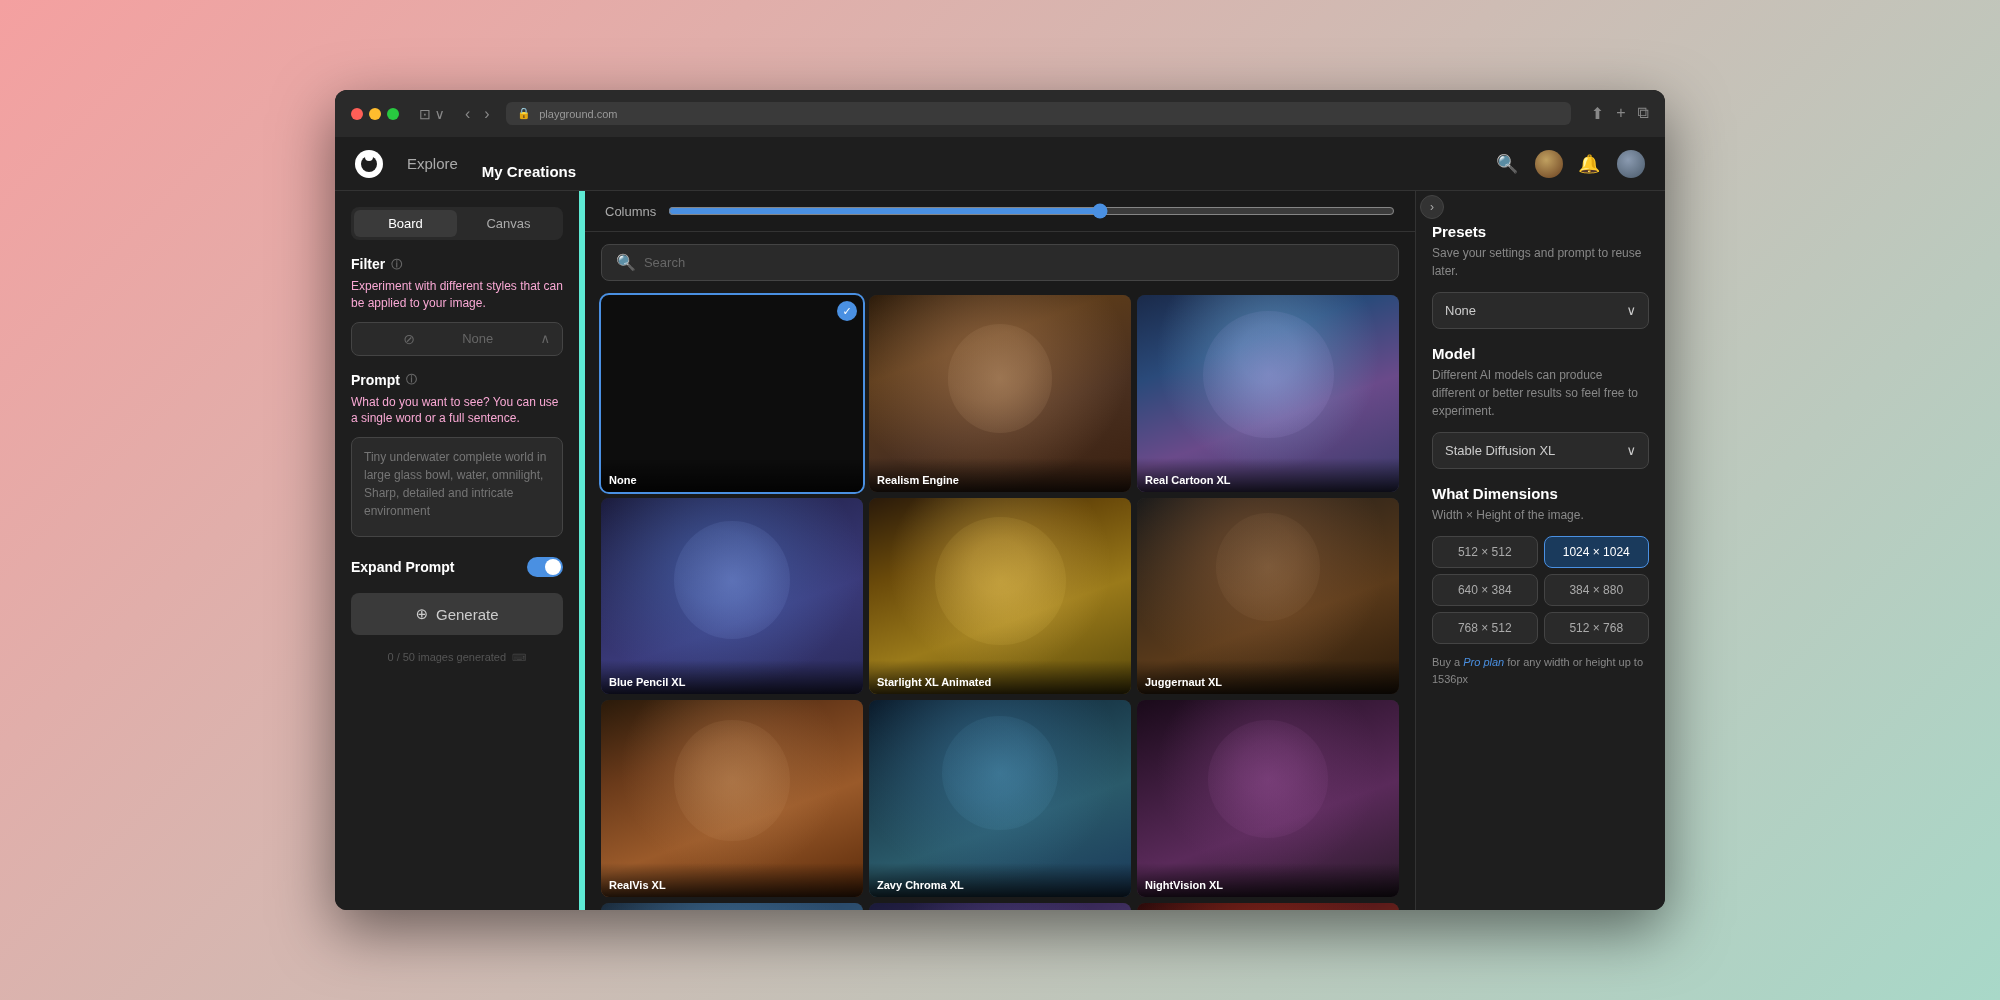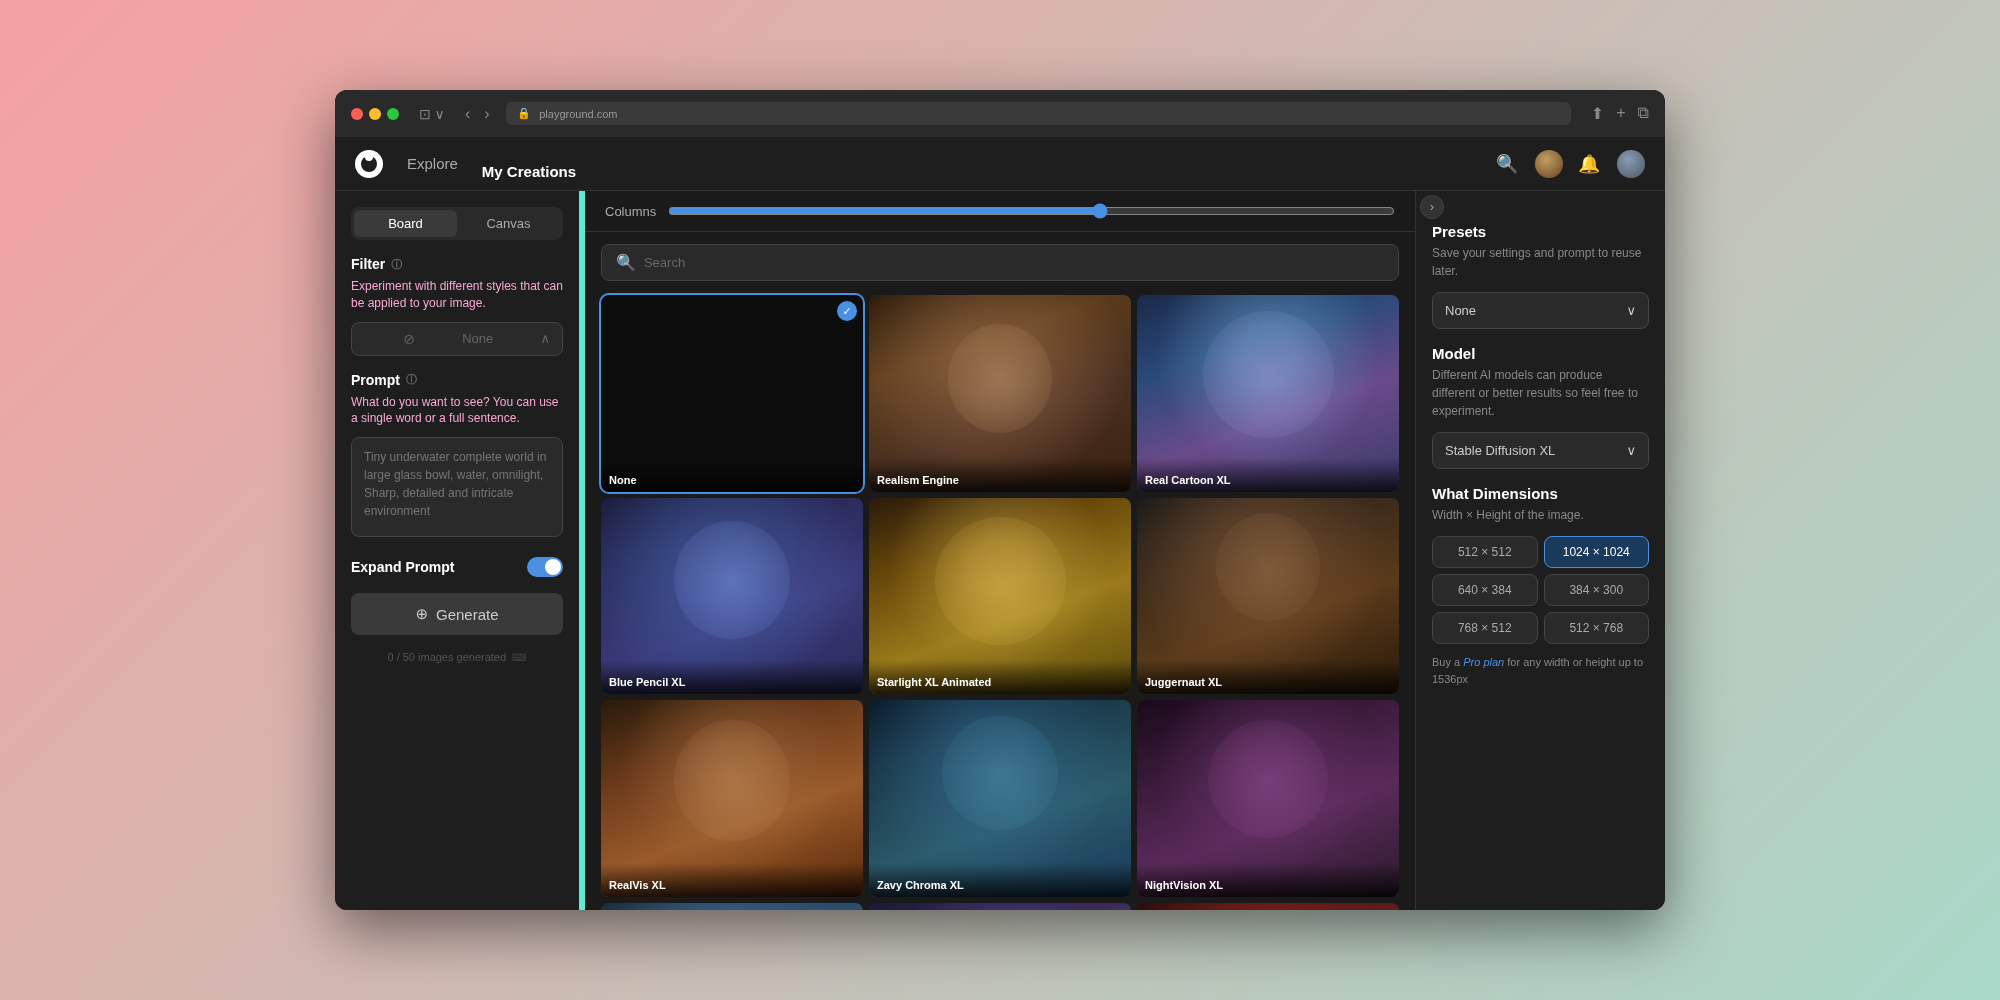--- a/index.html
+++ b/index.html
@@ -570,21 +570,21 @@
           </div>
         </div>
 
         <div>
           <div class="section-title">What Dimensions</div>
           <div class="section-desc">Width × Height of the image.</div>
           <div class="dim-grid">
             <div class="dim-btn">512 × 512</div>
             <div class="dim-btn active">1024 × 1024</div>
             <div class="dim-btn">640 × 384</div>
-            <div class="dim-btn">384 × 300</div>
+            <div class="dim-btn">384 × 880</div>
             <div class="dim-btn">768 × 512</div>
             <div class="dim-btn">512 × 768</div>
           </div>
           <div class="pro-note" style="margin-top:10px;">
             <span>Buy a</span>
             <a class="pro-link" href="#">Pro plan</a>
             <span>for any width or height up to 1536px</span>
           </div>
         </div>
       </div>

